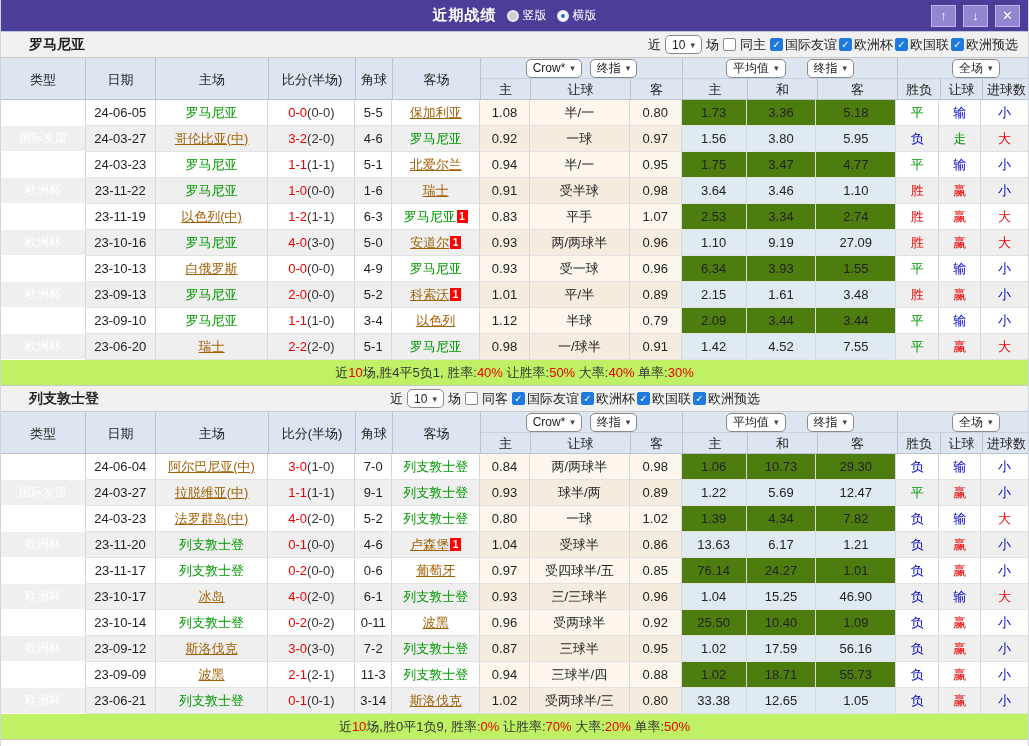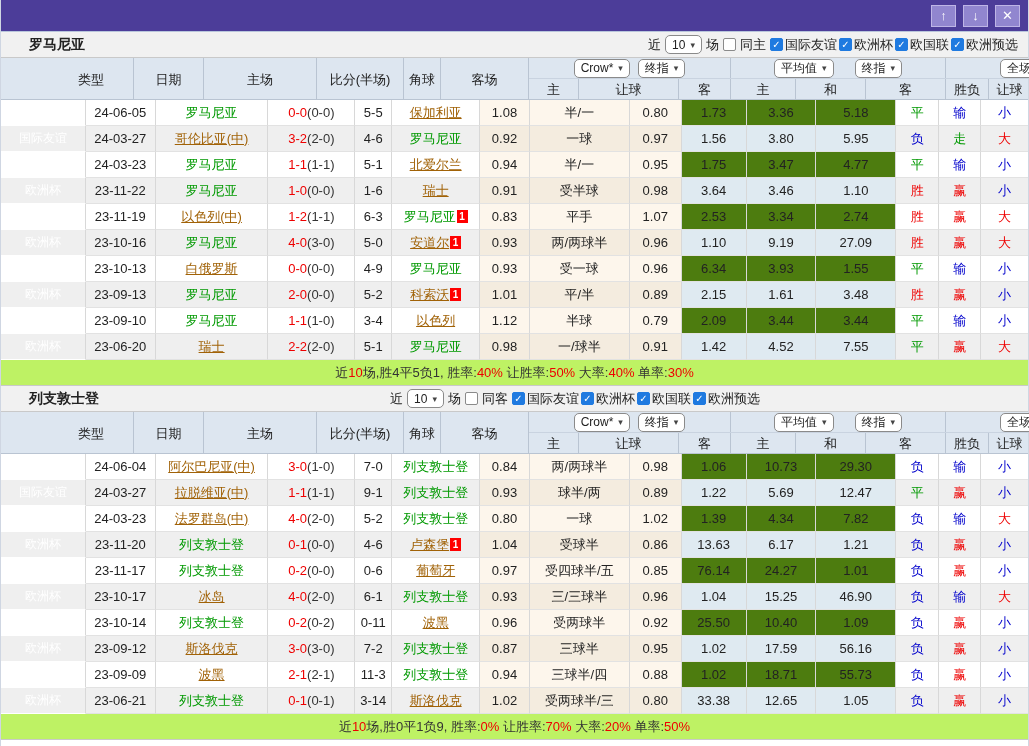--- a/index.html
+++ b/index.html
@@ -31,21 +31,21 @@
     height:19px; padding:0 6px; font-size:12px; color:#222; cursor:pointer; }
   .sel .car { font-size:9px; color:#444; }
   .cb { width:13px; height:13px; display:inline-flex; align-items:center; justify-content:center; border-radius:2px; cursor:pointer; }
   .cb.off { background:#fff; border:1px solid #8a8a8a; }
   .cb.on { background:#1f7ae0; border:1px solid #1f7ae0; color:#fff; font-size:10px; font-weight:bold; }
   .comp { display:inline-flex; align-items:center; gap:2px; }
 
   
   .thead { display:flex; background:#dde6f0; border-bottom:1px solid #b9c4d2; height:42px; font-size:13px; color:#222; }
   .th { display:flex; align-items:center; justify-content:center; border-right:1px solid #b9c4d2; height:100%; }
-  .th-left { display:flex; height:44px;padding-left:48px; }
+  .th-left { display:flex; height:44px; }
   .th-right { display:flex; flex-direction:column; width:549px; }
   .th-top { display:flex; height:21px; }
   .grp { display:flex; align-items:center; }
   .g1 { width:202px; border-right:1px solid #b9c4d2; justify-content:center; gap:8px; }
   .g2 { width:215px; border-right:1px solid #b9c4d2; justify-content:center; gap:21px; }
   .g3 { width:132px; }
   .g3 .sel { margin-left:54px; }
   .th-bot { display:flex; height:21px; border-top:1px solid #c9d3e0; }
   .th-bot .th { height:21px; }
 
@@ -76,20 +76,31 @@
 
   .summary { height:26px; display:flex; align-items:center; justify-content:center; font-size:13px;
     background:#bef264; border-bottom:1px solid #c9c9c9; }
 </style>
 </head>
 <body>
 
 <div class="app">
 
   <div class="titlebar">
+    <div class="tb-center">
+      <span class="tb-title">近期战绩</span>
+      <span class="radio-wrap">
+        <span class="radio gray"></span>
+        <span class="radio-label">竖版</span>
+      </span>
+      <span class="radio-wrap">
+        <span class="radio blue"></span>
+        <span class="radio-label">横版</span>
+      </span>
+    </div>
     <div class="tb-buttons">
       <div class="tb-btn">
           <span>↑</span>
         </div>
       <div class="tb-btn">
           <span>↓</span>
         </div>
       <div class="tb-btn">
           <span>✕</span>
         </div>

